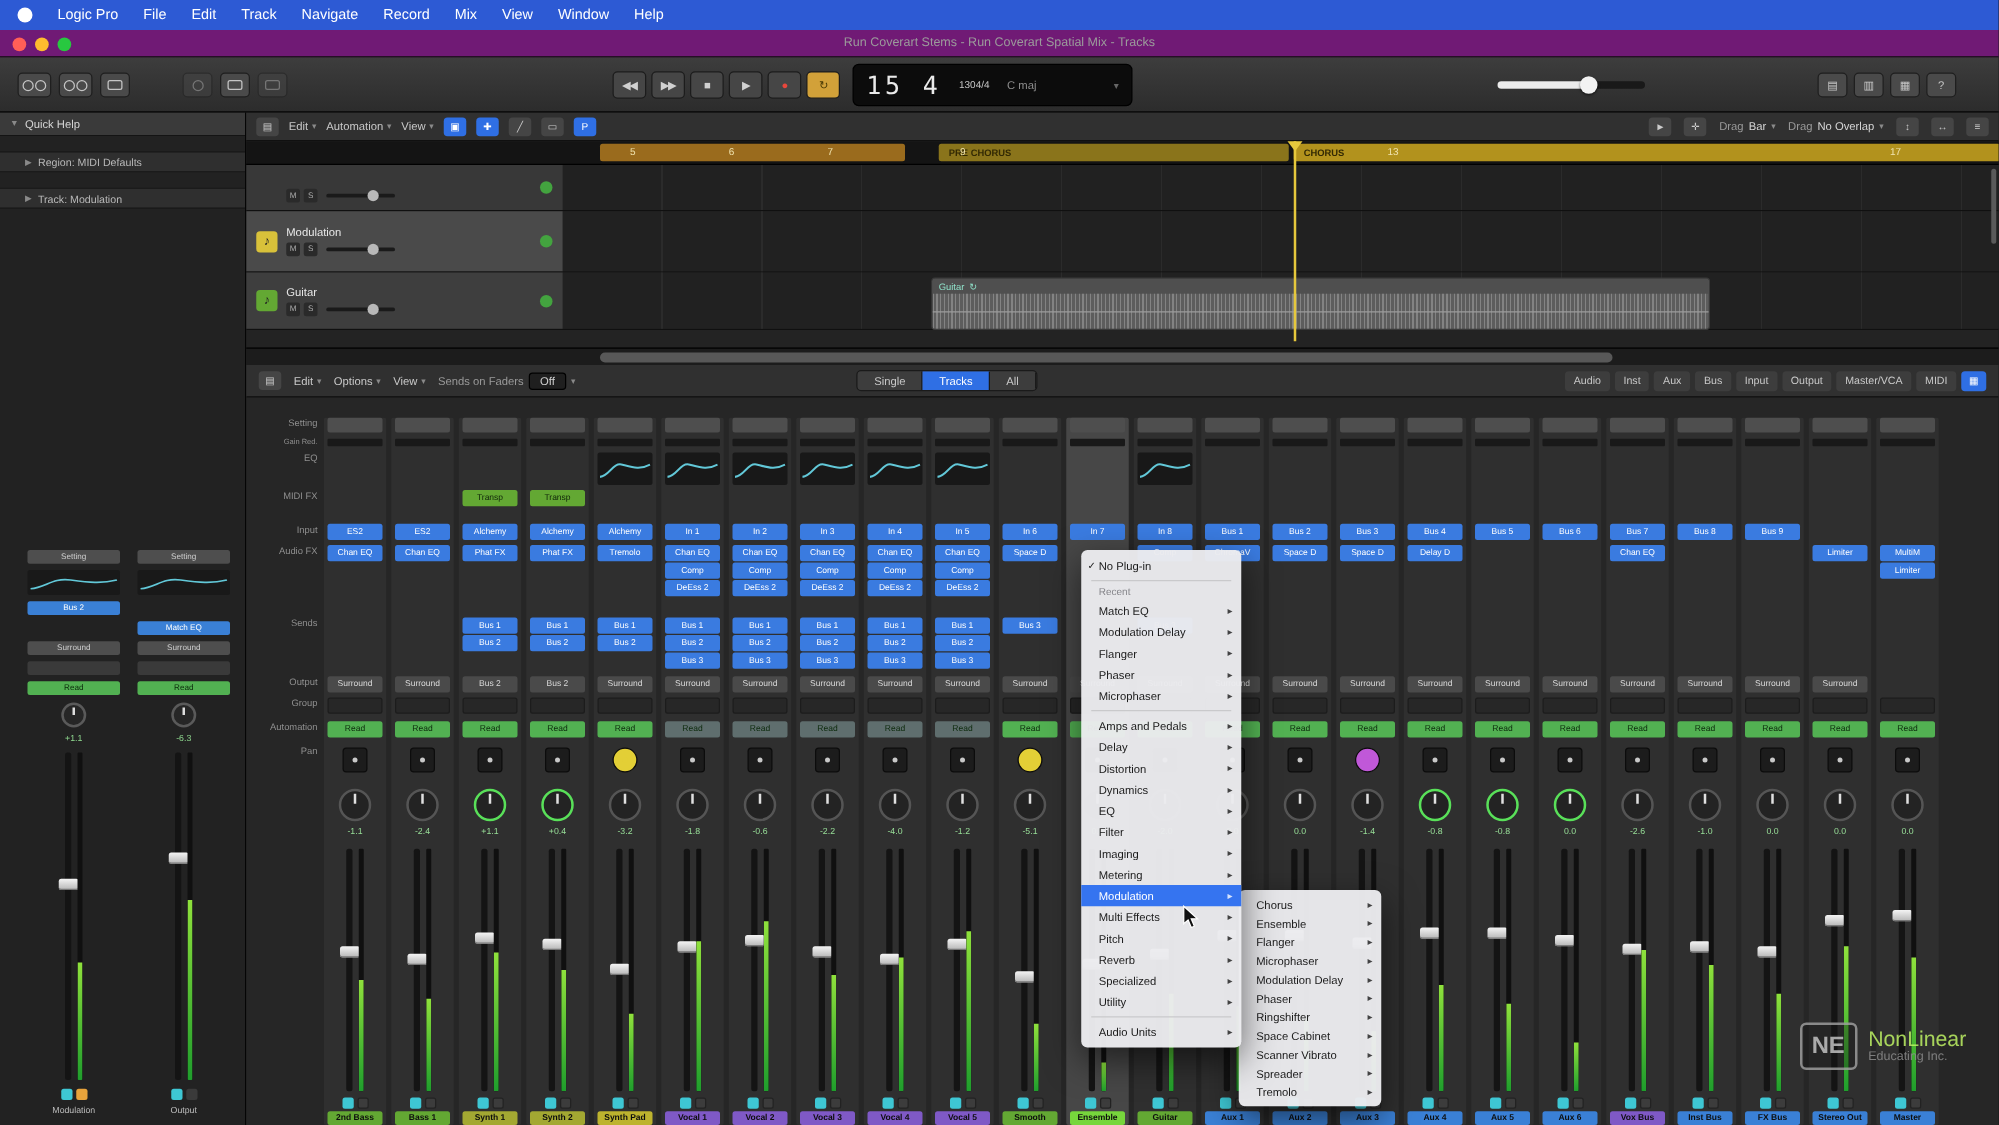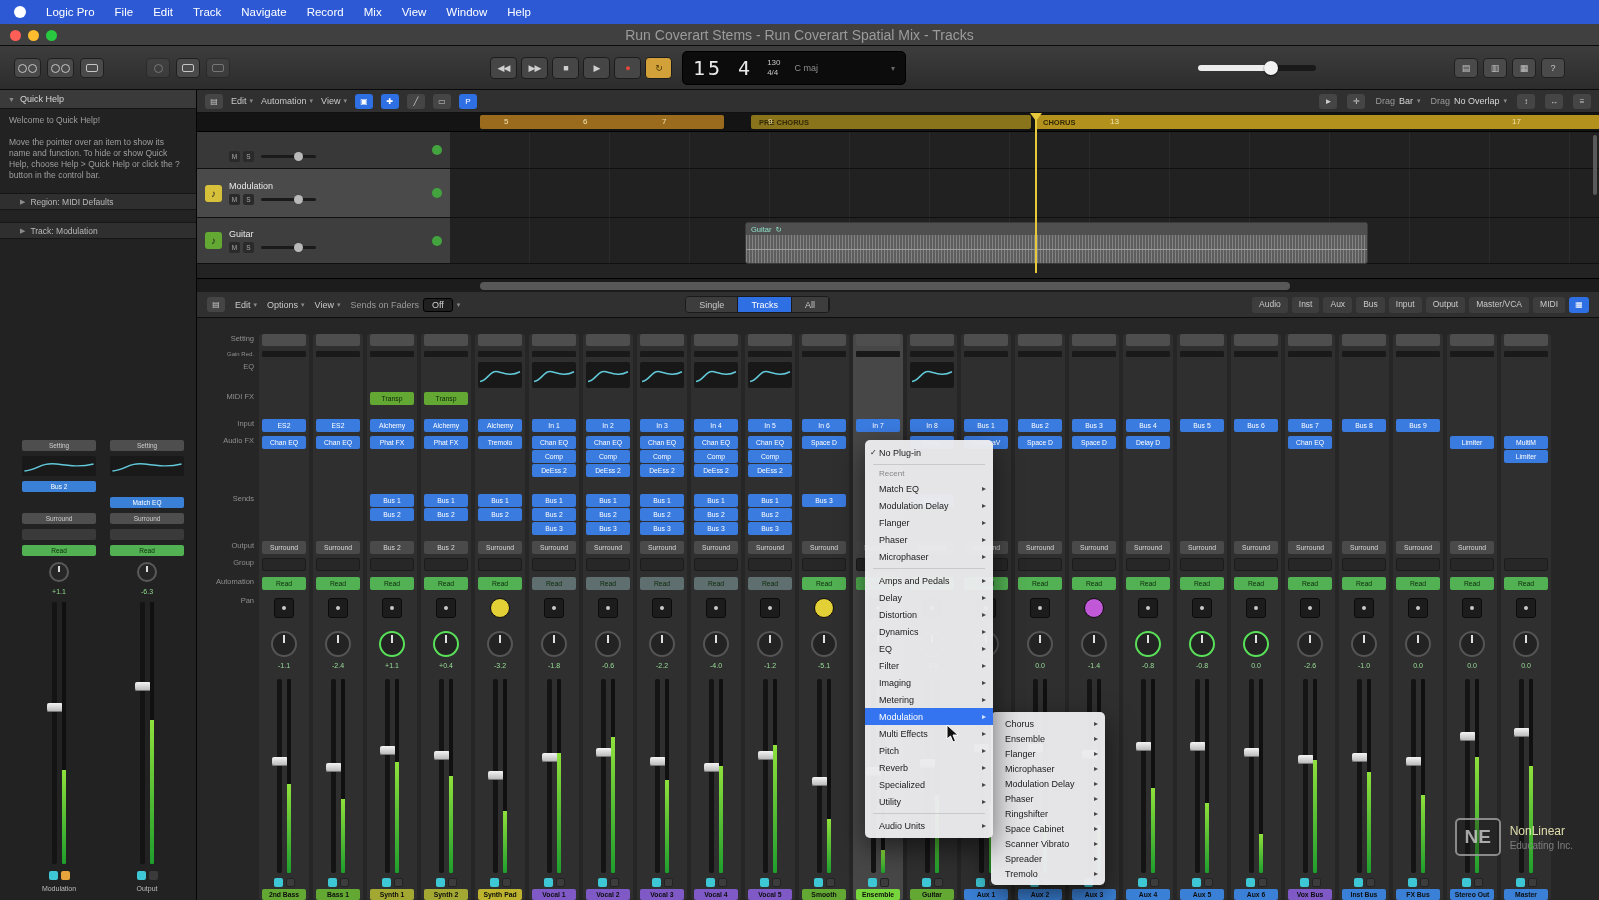--- a/index.html
+++ b/index.html
@@ -4,36 +4,36 @@
 <style>
 *{margin:0;padding:0;box-sizing:border-box}
 html,body{width:1599px;height:900px;overflow:hidden}
 body{position:relative;background:#181818;font-family:"Liberation Sans","DejaVu Sans",sans-serif;color:#ddd}
 
 .menubar{position:absolute;top:0;left:0;right:0;height:24px;background:#2d5ad4;display:flex;align-items:center;padding:0 12px;color:#fff;font-size:11.5px;z-index:20}
 .apple{width:12px;height:12px;border-radius:50%;background:#fff;margin:0 10px 0 2px;flex-shrink:0}
 .mb-item{padding:0 10px;height:100%;display:flex;align-items:center;white-space:nowrap}
 .mb-item:first-of-type{font-weight:bold}
 
-.titlebar{position:absolute;top:24px;left:0;right:0;height:22px;background:#404040;border-bottom:1px solid #0c0c0c;display:flex;align-items:center;justify-content:center;color:#9b9b9b;font-size:14px;z-index:20}
+.titlebar{position:absolute;top:24px;left:0;right:0;height:22px;background:#701a75;border-bottom:1px solid #0c0c0c;display:flex;align-items:center;justify-content:center;color:#9b9b9b;font-size:10px;z-index:20}
 .lights{position:absolute;left:10px;top:6px;display:flex;gap:7px}
 .light{width:11px;height:11px;border-radius:50%}
 .l-r{background:#ff5f57}.l-y{background:#febc2e}.l-g{background:#28c840}
 
 .toolbar{position:absolute;top:46px;left:0;right:0;height:44px;background:linear-gradient(#3d3d3d,#2c2c2c);border-bottom:1px solid #0a0a0a;z-index:20}
 .tb-group{position:absolute;top:0;height:44px;display:flex;align-items:center;gap:6px}
 .icon-btn{min-width:24px;height:20px;background:#4a4a4a;border:1px solid #1f1f1f;border-radius:4px;color:#c5c5c5;font-size:9px;display:flex;align-items:center;justify-content:center;padding:0 3px}
 .icon-btn.dim{opacity:.45}
 .ringpair{display:flex;gap:1px}
 .ring{width:9px;height:9px;border:1.6px solid #c5c5c5;border-radius:50%}
 .rect-g{width:12px;height:8px;border:1.6px solid #c5c5c5;border-radius:2px}
 .tr-btn{width:27px;height:22px;border-radius:4px;background:#464646;border:1px solid #1c1c1c;color:#d0d0d0;display:flex;align-items:center;justify-content:center;font-size:9px;letter-spacing:-1px}
 .lcd{position:absolute;left:682px;top:5px;width:224px;height:34px;background:#0c0c0c;border-radius:5px;border:1px solid #000;display:flex;align-items:center;color:#eaeaea;padding:0 10px;gap:14px}
 .lcd-pos{font-family:"DejaVu Sans Mono",monospace;font-size:20px;letter-spacing:3px;white-space:nowrap}
-.lcd-col{display:flex;flex-direction:column;font-size:8px;color:#c6c6c6;line-height:10px}
+.lcd-col{display:flex;flex-direction:row;font-size:8px;color:#c6c6c6;line-height:10px}
 .lcd-key{font-size:9px;color:#8f8f8f}
 .lcd-chev{margin-left:auto;color:#666;font-size:8px}
 .quant-badge{background:#8a3fd0;color:#fff;border-radius:5px;padding:3px 7px;font-size:9px}
 .master-slider{position:absolute;left:1198px;top:19px;width:118px;height:6px;background:#191919;border-radius:3px}
 .master-fill{width:62%;height:100%;background:#ececec;border-radius:3px}
 .master-knob{position:absolute;left:62%;top:-4px;width:14px;height:14px;border-radius:50%;background:#f2f2f2;margin-left:-7px;box-shadow:0 1px 2px rgba(0,0,0,.6)}
 
 .left-panel{position:absolute;left:0;top:90px;bottom:0;width:197px;background:#222;border-right:1px solid #050505}
 .qh-head{height:19px;background:#3a3a3a;border-bottom:1px solid #141414;display:flex;align-items:center;gap:5px;padding:0 8px;color:#d6d6d6;font-size:9px}
 .qh-body{margin:6px 9px;color:#9f9f9f;font-size:8.5px;line-height:11px;white-space:pre-line}
@@ -150,21 +150,21 @@
 .pmi .lbl{flex:1;overflow:hidden;white-space:nowrap}
 .pmi .ar{font-size:8px;opacity:.8}
 .pm-sep{height:1px;background:#c9c9cb;margin:3px 8px}
 .pm-head{color:#86868b;font-size:8px;padding:1px 8px 2px 14px}
 .psub{position:absolute;left:991px;top:712px;width:114px;background:rgba(235,235,238,.97);border-radius:5px;box-shadow:0 10px 28px rgba(0,0,0,.55);padding:4px 0;font-size:9px;color:#1a1a1a;z-index:49}
 .psub .pmi{height:15px}
 .cursor{position:absolute;left:946px;top:724px;z-index:60}
 
 .watermark{position:absolute;right:26px;bottom:44px;display:flex;gap:9px;align-items:center;opacity:.85;z-index:40}
 .wm-box{width:46px;height:38px;border:2.5px solid #9a9a9a;border-radius:5px;display:flex;align-items:center;justify-content:center;font-size:19px;font-weight:bold;color:#c0c0c0;background:rgba(20,20,20,.4)}
-.wm-l1{font-size:12px;color:#fef9c3;line-height:17px}
+.wm-l1{font-size:17px;color:#bef264;line-height:17px}
 .wm-l2{font-size:10px;color:#8d8d8d}
 </style>
 </head>
 <body>
 
 <div class="menubar">
   <div class="apple"></div>
   <div class="mb-item">Logic Pro</div>
     <div class="mb-item">File</div>
     <div class="mb-item">Edit</div>
@@ -242,23 +242,20 @@
     <div class="icon-btn">▦</div>
     <div class="icon-btn">?</div>
   </div>
 </div>
 
 <div class="left-panel">
   <div class="qh-head">
     <span class="chev">▼</span>
     <span>Quick Help</span>
   </div>
-  <div class="qh-body">Welcome to Quick Help!
-
-Move the pointer over an item to show its name and function. To hide or show Quick Help, choose Help &gt; Quick Help or click the ? button in the control bar.</div>
   <div class="qh-sec">
     <span class="chev">▶</span>
     <span>Region: MIDI Defaults</span>
   </div>
     <div class="qh-sec">
     <span class="chev">▶</span>
     <span>Track: Modulation</span>
   </div>
   <div class="inspector">
     <div class="ins-strip" style="--fh: 58%; --mh: 36%;">

